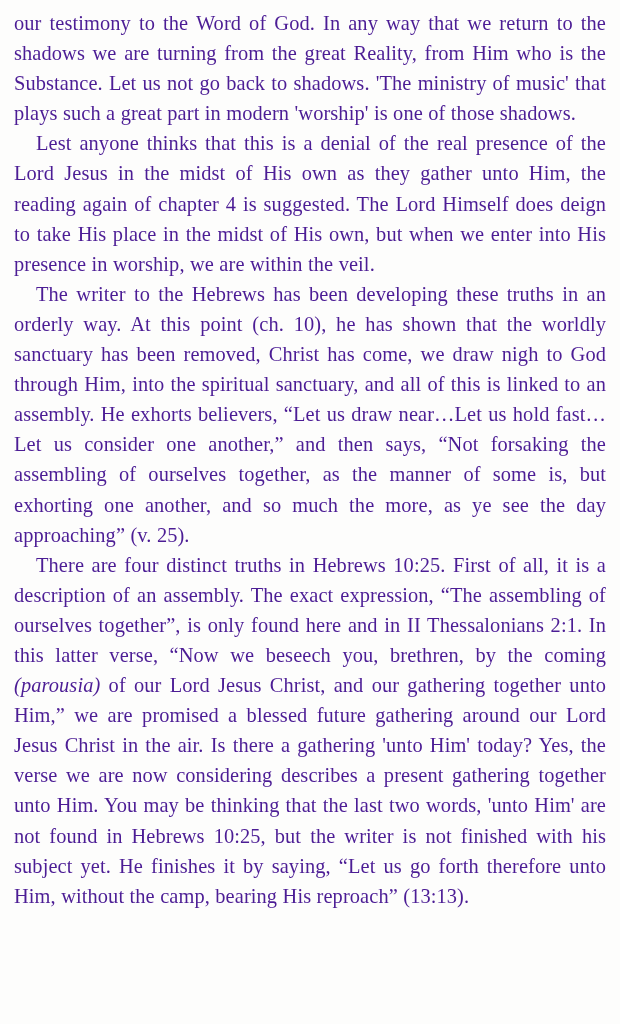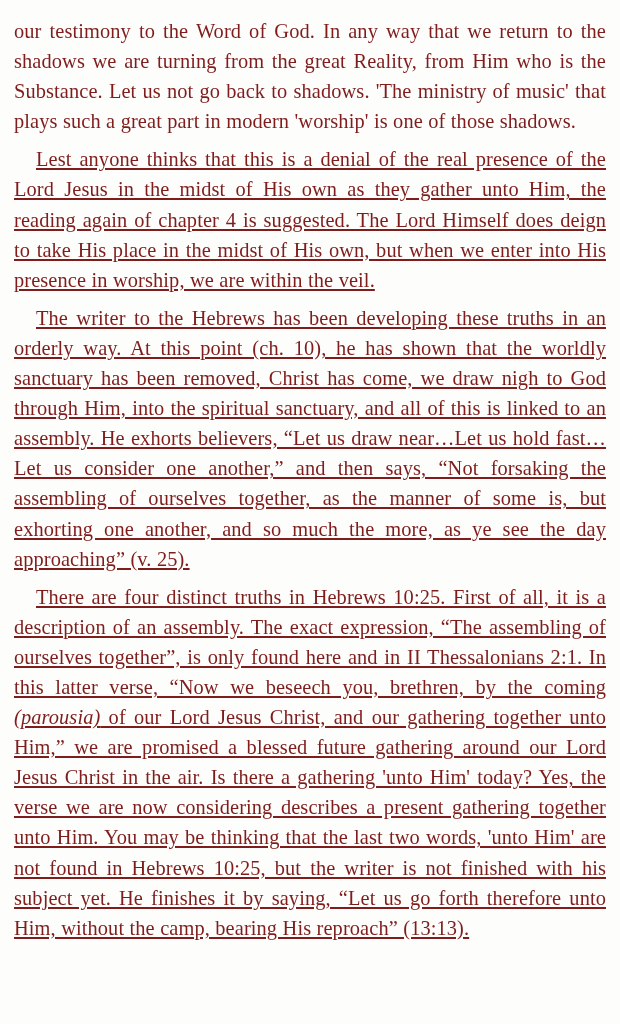--- a/index.html
+++ b/index.html
@@ -15,33 +15,32 @@
     color: #141414;
   }
   #page {
     width: 620px;
     height: 1024px;
     box-sizing: border-box;
     padding: 8px 14px 0 14px;
     background: #fdfdfc;
   }
   .para {
-    margin: 8px 0 0 0;
+    margin: 0 0 0 0;
     text-align: justify;
     text-justify: inter-word;
     font-size: 20.4px;
     line-height: 30.1px;
     letter-spacing: 0.1px;
     word-spacing: 0.2px;
-    color: #7f1d1d;
+    color: #4c1d95;
     text-indent: 0;
   }
   .para + .para {
     text-indent: 22px;
-    text-decoration: underline;
   }
   .para em {
     font-style: italic;
   }
   
   #page {
     filter: none;
   }
 </style>
 </head>

